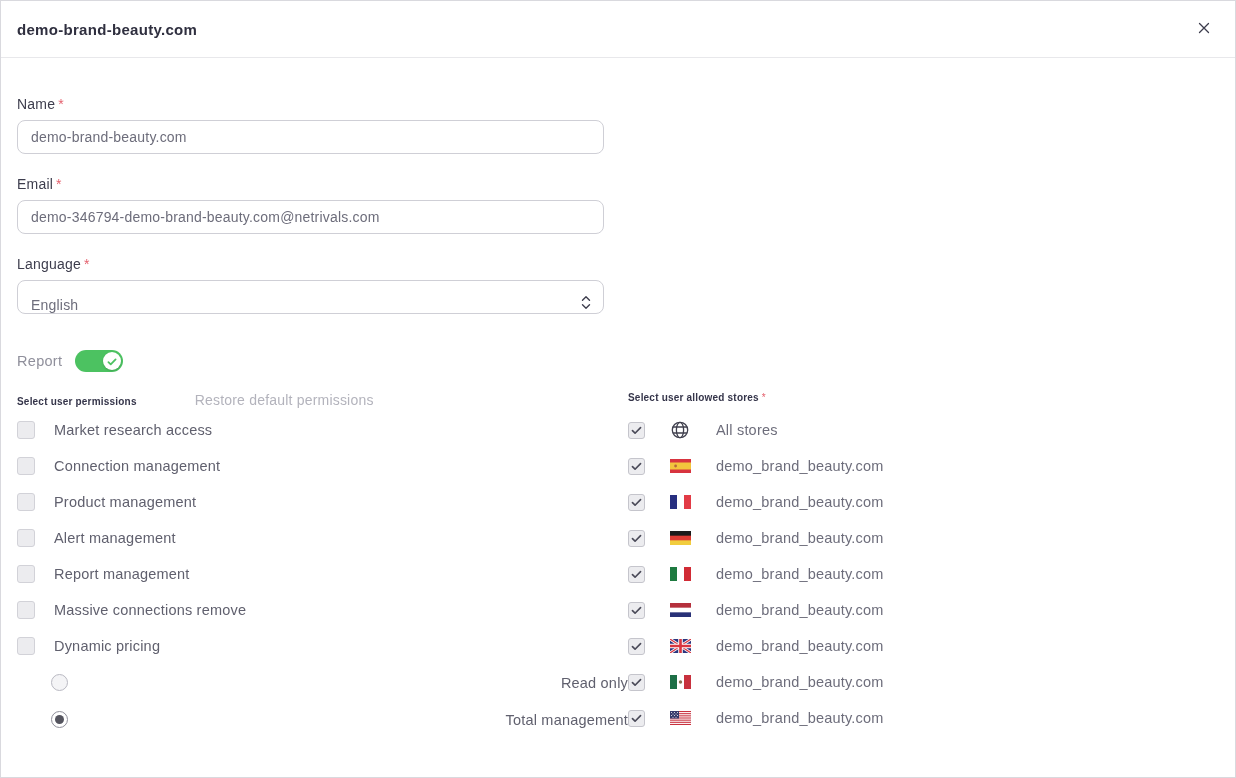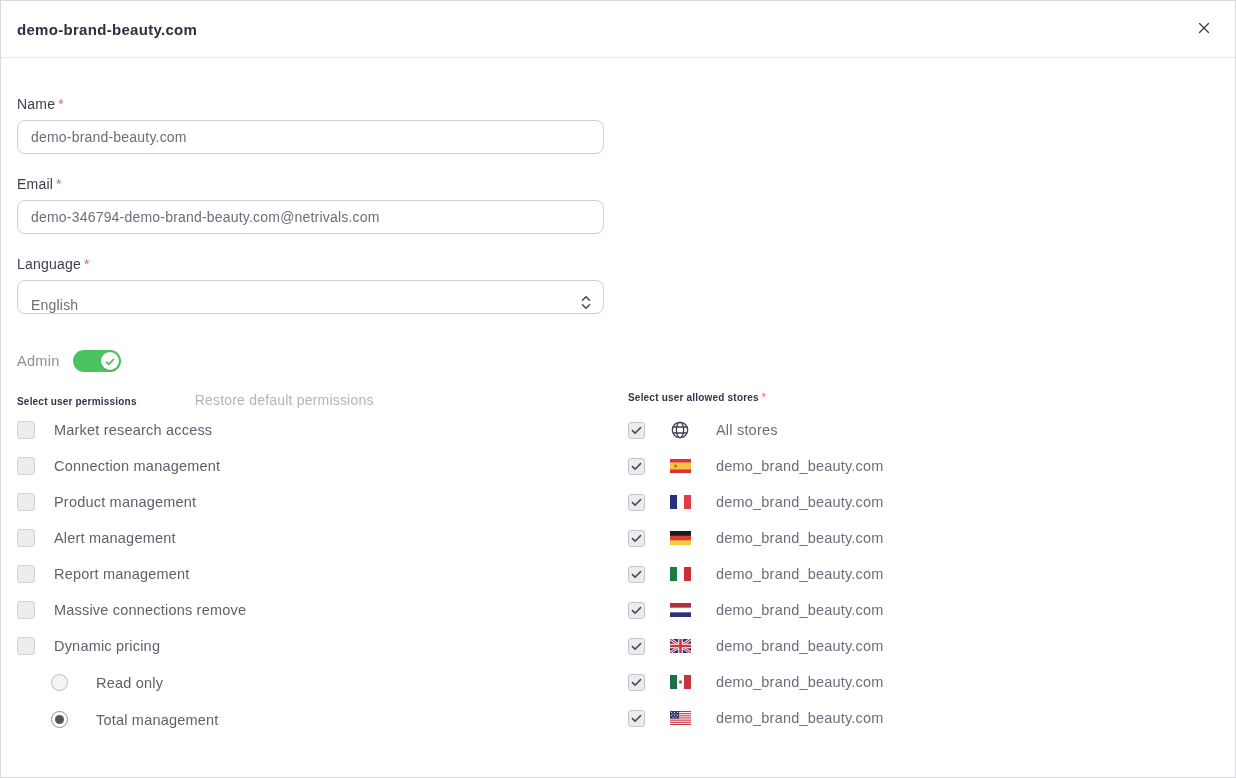--- a/index.html
+++ b/index.html
@@ -57,21 +57,21 @@
   .perm-row { display:flex; align-items:center; height:36px; gap:19px; }
   .checkbox {
     width:18px; height:18px; border-radius:3px; flex:none;
     background:#ececef; border:1px solid #d2d2d8;
     display:flex; align-items:center; justify-content:center; cursor:pointer;
   }
   .checkbox svg { display:none; }
   .checkbox.checked svg { display:block; }
   .checkbox.checked { border-color:#c5c5cc; }
   .perm-label { font-size:14.5px; color:#60606e; letter-spacing:.2px; }
-  .radio-row { display:flex; align-items:center; height:37px; gap:28px; padding-left:34px; }
+  .radio-row { display:flex; align-items:center; height:37px; gap:28px; padding-left:34px;justify-content:space-between; }
   .radio {
     width:17px; height:17px; border-radius:50%; flex:none; position:relative;
     background:#f4f4f6; border:1px solid #b9b9c2; cursor:pointer;
   }
   .radio.selected { background:#fff; border-color:#8f8f9a; }
   .radio.selected::after { content:""; position:absolute; inset:3px; border-radius:50%; background:#55555f; }
   
   .store-row { display:flex; align-items:center; height:36px;gap:16px; }
   .store-row .checkbox { width:17px; height:17px; }
   .flag-slot { width:22px; height:22px; margin-left:8px; display:flex; align-items:center; justify-content:center; flex:none; }
@@ -111,21 +111,21 @@
       <span>
         <svg width="12" height="15" viewBox="0 0 12 15" fill="none" stroke="#3e3e4e" stroke-width="1.4" stroke-linecap="round" stroke-linejoin="round">
             <path d="M2.5 5.2 L6 1.8 L9.5 5.2"></path>
             <path d="M2.5 9.8 L6 13.2 L9.5 9.8"></path>
           </svg>
       </span>
     </div>
   </div>
 
   <div class="admin-row">
-    <span>Admin</span>
+    <span>Report</span>
     <button class="toggle">
       <span class="toggle-knob">
         <span>
           <svg width="10" height="8" viewBox="0 0 12 10" fill="none" stroke="#4cc261" stroke-width="2.2" stroke-linecap="round" stroke-linejoin="round">
               <path d="M1.5 5.2 L4.4 8 L10.5 1.8"></path>
             </svg>
         </span>
       </span>
     </button>
   </div>

